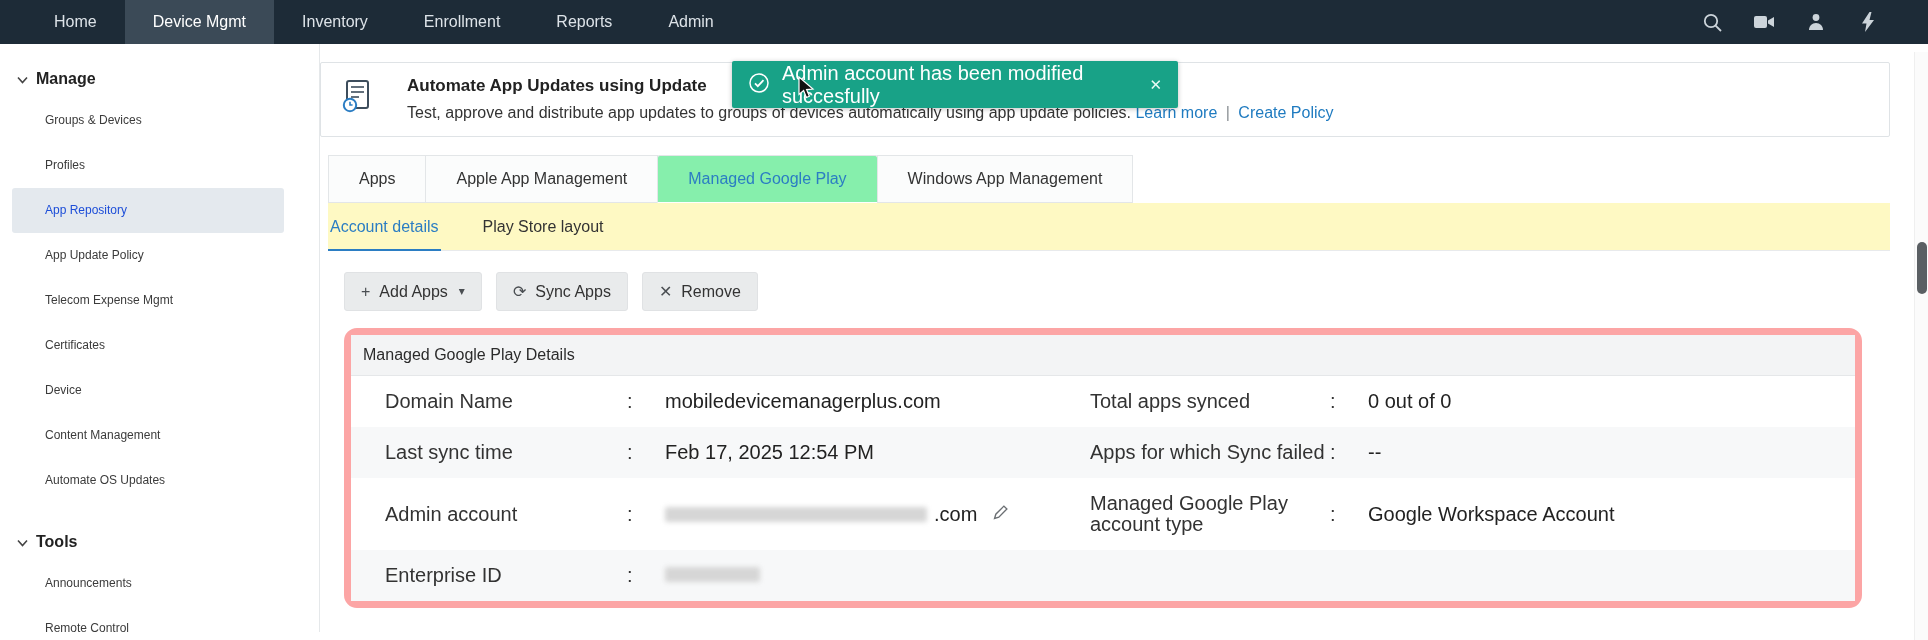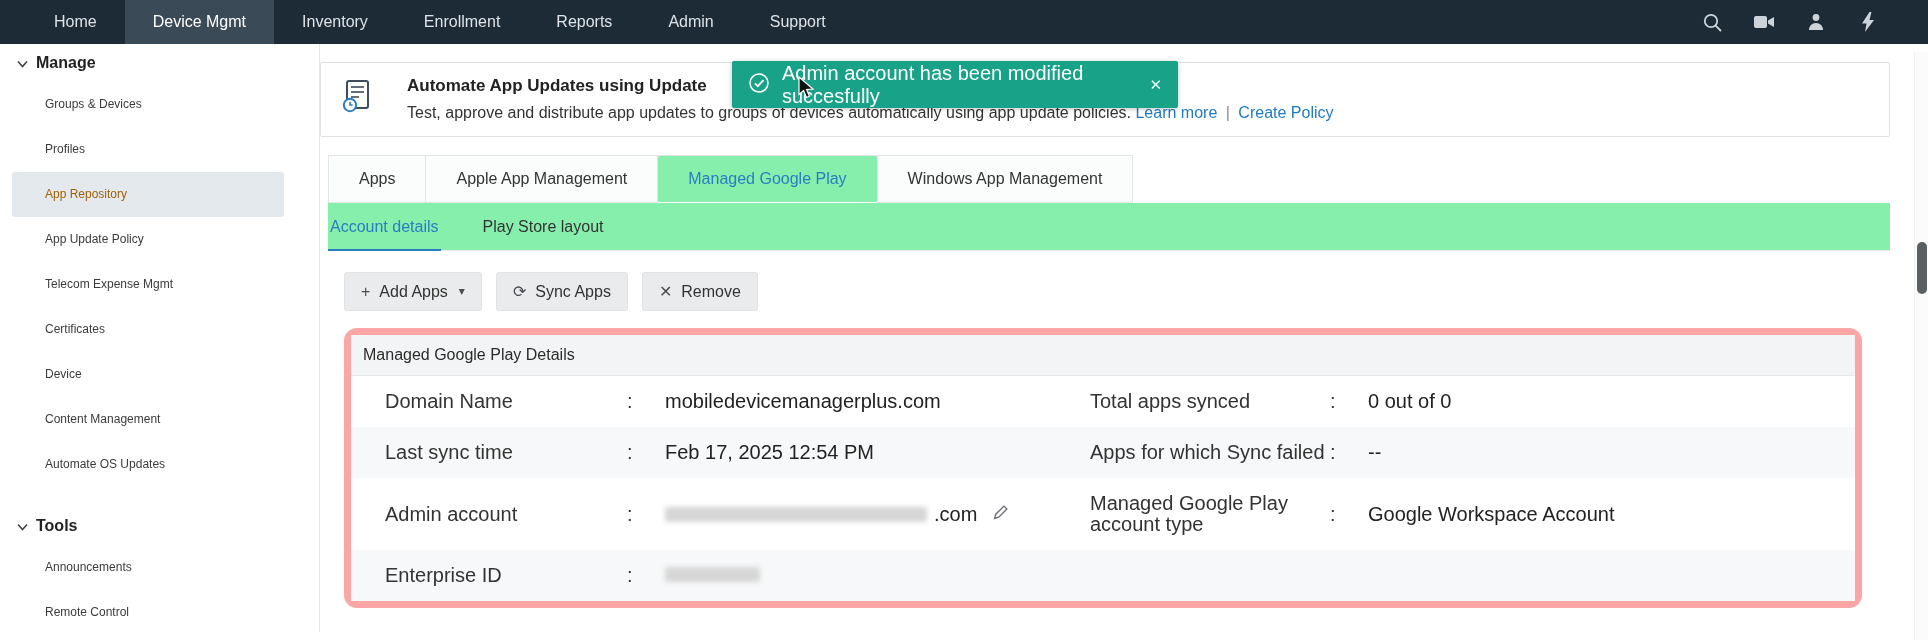--- a/index.html
+++ b/index.html
@@ -18,31 +18,31 @@
   .nav-item.active { background:#3b4a57; color:#fff; }
   .topnav-right { margin-left:auto; display:flex; align-items:center; gap:28px; padding-right:48px; }
   .topnav-right .icon-btn { width:24px; height:24px; display:flex; align-items:center; justify-content:center; cursor:pointer; }
   .topnav-right svg { stroke:#ccd4da; fill:none; }
   .topnav-right svg.filled { fill:#ccd4da; stroke:none; }
 
   
   .layout { display:flex; height:588px; }
 
   
-  .sidebar { width:320px; flex-shrink:0; background:#fff; border-right:1px solid #e5e8ea; overflow:hidden; }
+  .sidebar { width:320px; flex-shrink:0; background:#fff; border-right:1px solid #e5e8ea; padding-top:16px; overflow:hidden; }
   .side-section-header {
     display:flex; align-items:center; gap:8px; padding:10px 16px 10px 17px;
     font-size:16px; font-weight:bold; color:#222; cursor:pointer;
   }
   .side-section-header svg { stroke:#444; }
   .side-item {
     margin:0 35px 0 12px; padding:12px 8px 12px 33px; font-size:12px; color:#3b3b3b;
     border-radius:3px; cursor:pointer; line-height:21px; white-space:nowrap;
   }
-  .side-item.selected { background:#e4e9ee; color:#a16207; }
+  .side-item.selected { background:#e4e9ee; color:#1d4ed8; }
   .side-section.tools { margin-top:20px; }
 
   
   .main { flex:1; position:relative; padding:18px 38px 0 0; background:#fff; }
 
   
   .banner {
     border:1px solid #dfe3e6; border-radius:2px; padding:13px 20px 14px 18px;
     display:flex; gap:32px; align-items:flex-start; background:#fff;
   }
@@ -55,21 +55,21 @@
   
   .tabs { display:inline-flex; margin:18px 0 0 8px;align-items:center; }
   .tab {
     padding:14px 30px; font-size:16px; color:#333; background:#fbfcfc;
     border:1px solid #e3e6e8; margin-left:-1px; cursor:pointer; white-space:nowrap;
   }
   .tab:first-child { margin-left:0; }
   .tab.active { background:#86efac; color:#2b7dc3; border-bottom-color:#fff; border-top-left-radius:3px; border-top-right-radius:3px; }
 
   
-  .subtabs { display:flex; gap:40px; margin-left:8px; border-bottom:1px solid #e8eaec; padding-left:0; background:#86efac; }
+  .subtabs { display:flex; gap:40px; margin-left:8px; border-bottom:1px solid #e8eaec; padding-left:0; background:#fef9c3; }
   .subtab { padding:15px 2px 13px; font-size:16px; color:#333; cursor:pointer; border-bottom:2px solid transparent; margin-bottom:-1px; }
   .subtab.active { color:#2b7dc3; border-bottom-color:#2b7dc3; }
 
   
   .toolbar { display:flex; align-items:center; margin:21px 20px 0 24px; }
   .btn {
     display:inline-flex; align-items:center; gap:9px; background:#e9ebec; border:1px solid #e0e2e4;
     border-radius:3px; padding:8px 16px; font-size:16px; color:#333; cursor:pointer; line-height:21px; white-space:nowrap;
   }
   .btn + .btn { margin-left:14px; }
@@ -117,21 +117,20 @@
 <body>
 
 <div class="topnav">
   <div class="nav-items">
     <div class="nav-item">Home</div>
     <div class="nav-item active">Device Mgmt</div>
     <div class="nav-item">Inventory</div>
     <div class="nav-item">Enrollment</div>
     <div class="nav-item">Reports</div>
     <div class="nav-item">Admin</div>
-    <div class="nav-item">Support</div>
   </div>
   <div class="topnav-right">
     <div class="icon-btn">
       <svg width="21" height="21" viewBox="0 0 21 21" stroke-width="1.8">
           <circle cx="9" cy="9" r="6.2"></circle>
           <line x1="13.6" y1="13.6" x2="19" y2="19"></line>
         </svg>
     </div>
     <div class="icon-btn">
       <svg class="filled" width="22" height="18" viewBox="0 0 22 18">

